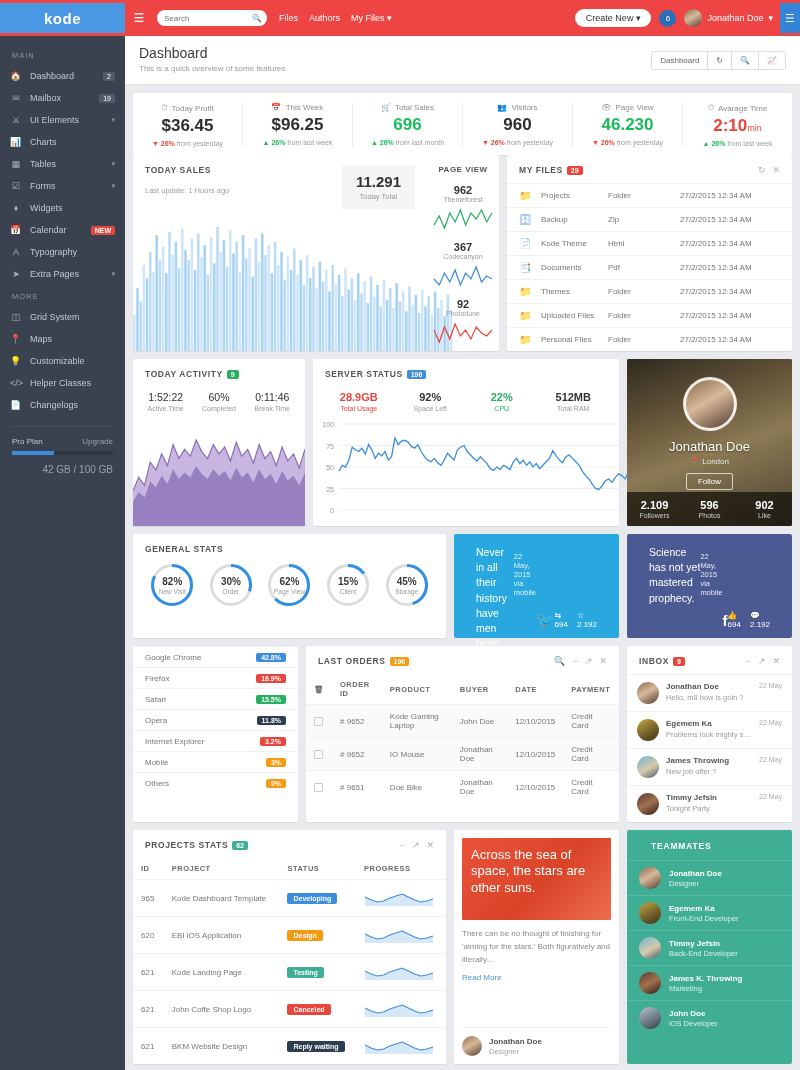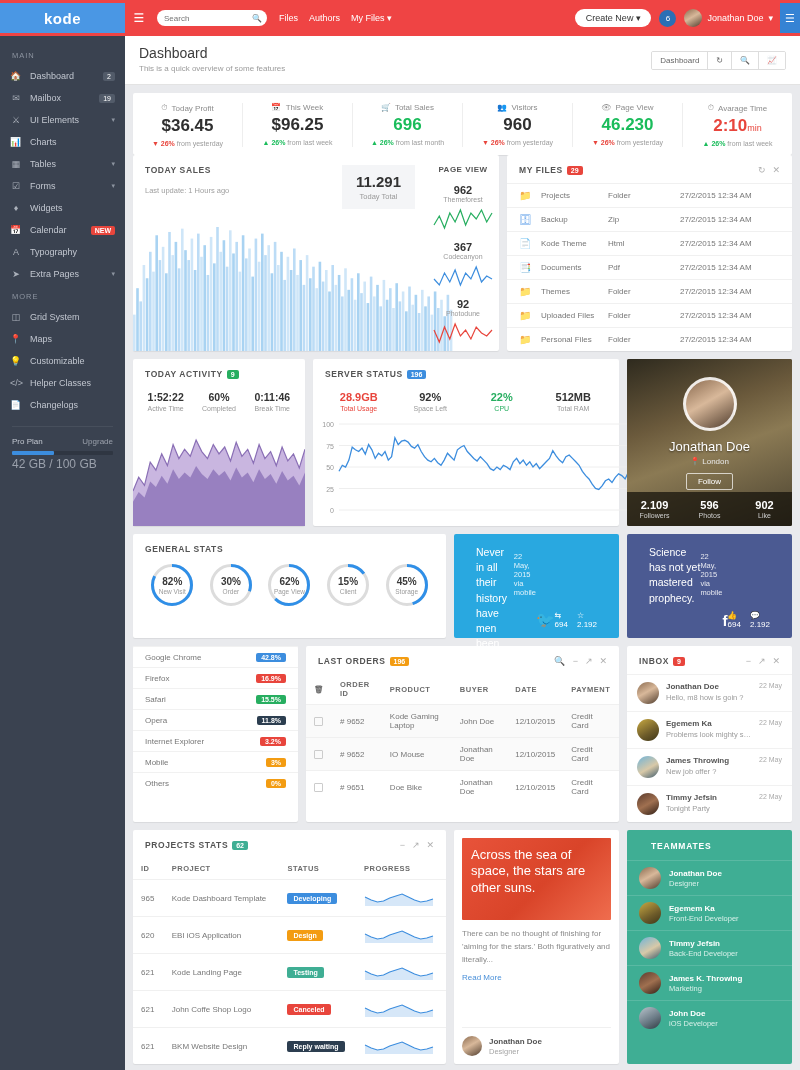--- a/index.html
+++ b/index.html
@@ -46,21 +46,21 @@
   .side-item .ico { width: 12px; text-align: center; font-size: 9px; color: #aab0ba; flex: none; }
   .side-item .lbl { flex: 1; }
   .side-badge { background: #525b69; color: #fff; font-size: 7px; border-radius: 2px; padding: 1px 4px; }
   .side-badge.new { background: #e8453c; font-weight: bold; }
   .caret { color: #8d94a0; font-size: 7px; }
   .plan { margin: 10px 12px 0; border-top: 1px solid #474f5c; padding-top: 10px; }
   .plan-row { display: flex; justify-content: space-between; color: #c2c7d0; font-size: 8px; }
   .plan-row .up { color: #9aa0ab; }
   .plan-bar { height: 4px; background: #2f3642; margin-top: 5px; border-radius: 1px; }
   .plan-bar i { display: block; height: 100%; background: #3c8dde; border-radius: 1px; }
-  .plan-txt { text-align: left; color: #9aa0ab; font-size: 12px; margin-top: 2px; }
+  .plan-txt { text-align: right; color: #9aa0ab; font-size: 10px; margin-top: 9px; }
 
   
   .main { flex: 1; min-width: 0; background: #e9eaed; display: flex; flex-direction: column; }
   .pagehead { background: #fff; padding: 9px 14px 11px; display: flex; align-items: flex-start;
     border-bottom: 1px solid #e3e3e3; }
   .pagehead h1 { font-size: 14px; font-weight: normal; color: #3d3d3d; }
   .pagehead p { font-size: 8px; color: #9b9b9b; margin-top: 3px; }
   .pagehead-btns { margin-left: auto; display: flex; border: 1px solid #ddd; border-radius: 2px;
     overflow: hidden; margin-top: 6px; }
   .pagehead-btns div { padding: 4px 8px; font-size: 8px; color: #666; border-left: 1px solid #ddd;
@@ -109,21 +109,21 @@
     font-size: 8px; color: #777; }
   .frow .fi { width: 22px; color: #5b9ce8; font-size: 10px; flex: none; }
   .frow .fn { flex: 1; }
   .frow .ft { width: 72px; }
   .frow .fd { width: 100px; text-align: left; }
 
   
   .actcard { width: 172px; flex: none; display: flex; flex-direction: column; }
   .act-nums { display: flex; padding: 4px 6px 8px; }
   .act-nums > div { flex: 1; text-align: center; }
-  .act-nums .n { font-size: 10.5px; font-weight: bold; color: #333; }
+  .act-nums .n { font-size: 10.5px; font-weight: normal; color: #333; }
   .act-nums .l { font-size: 7px; color: #999; margin-top: 2px; }
   .svcard { flex: 1; min-width: 0; display: flex; flex-direction: column; }
   .sv-nums { display: flex; padding: 4px 10px 6px; }
   .sv-nums > div { flex: 1; text-align: center; }
   .sv-nums .n { font-size: 11px; font-weight: bold; }
   .sv-nums .l { font-size: 7px; margin-top: 2px; }
 
   
   .profile { width: 165px; flex: none; border-radius: 2px; overflow: hidden;
     position: relative; background: #4e4334; display: flex; flex-direction: column;

